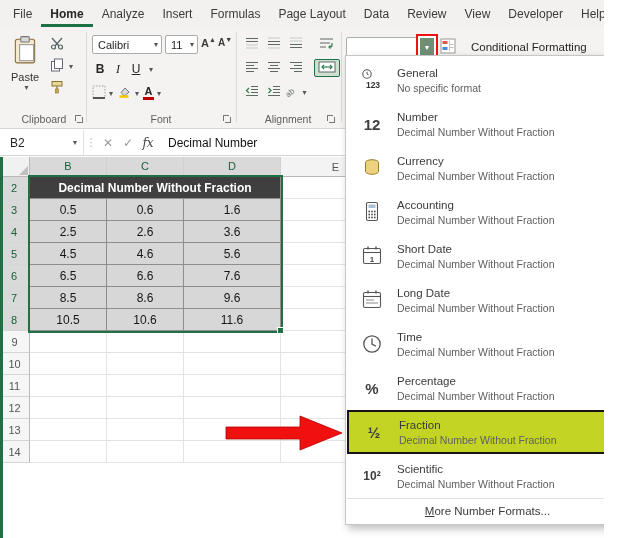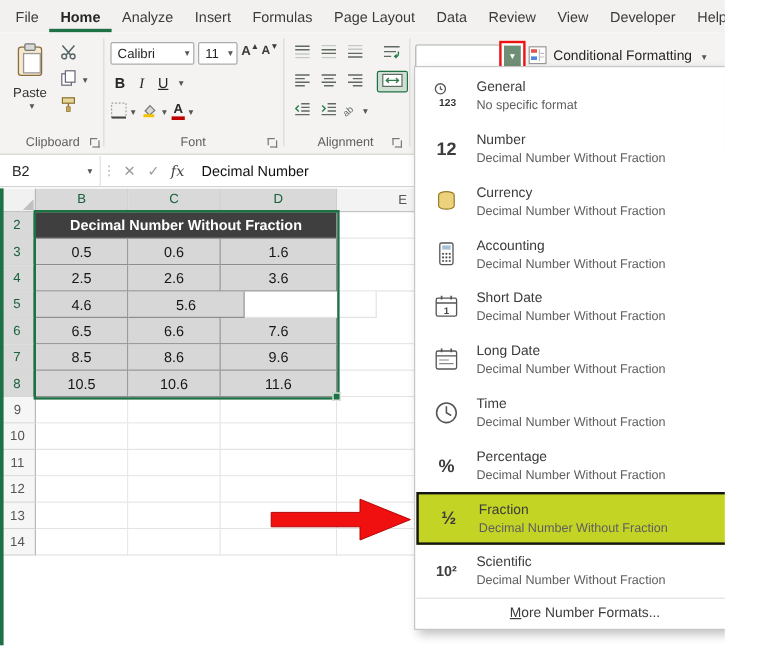--- a/index.html
+++ b/index.html
@@ -55,21 +55,21 @@
   .ar { position:absolute; left:4px; display:flex; align-items:center; gap:2px; }
   .ar1 { top:8px; } .ar2 { top:32px; } .ar3 { top:56px; }
   .abtn { width:20px; height:18px; display:flex; align-items:center; justify-content:center; background:none; border:1px solid transparent; }
   .abtn.hl { background:#cfe0d3; border:1px solid var(--excel-green,#1e7145); border-radius:2px; }
   .wrapbtn { margin-left:8px; } .mergebtn { margin-left:6px; width:26px; }
 
   
   #numcombo { position:absolute; left:346px; top:10px; width:72px; height:20px; background:#fff; border:1px solid #a8b3a8; border-radius:2px; }
   #redbox { position:absolute; left:69px; top:-4px; width:22px; height:27px; border:2.5px solid var(--arrow-red,#ee1111); display:flex; align-items:center; justify-content:center; background:#fff; }
   .narrow { width:14px; height:19px; background:#6e8f75; color:#fff; font-size:7px; border:none; display:flex; align-items:center; justify-content:center; }
-  #condfmt { position:absolute; left:440px; top:10px; height:20px; display:flex; align-items:center; gap:5px; font-size:11.5px; color:#262626; }
+  #condfmt { position:absolute; left:440px; top:10px; height:20px; display:flex; align-items:center; gap:15px; font-size:11.5px; color:#262626; }
   #ribbon-sliver { position:absolute; left:633px; top:10px; width:11px; height:20px; background:#fff; border:1px solid #c0c0c0; }
 
   
   #fbar { position:absolute; left:0; top:130px; width:644px; height:26px; background:#fff; border-bottom:1px solid #d4d4d4; display:flex; align-items:stretch; }
   #namebox { width:84px; border-right:1px solid #e1e1e1; display:flex; align-items:center; justify-content:space-between; padding:0 6px 0 10px; font-size:12px; color:#262626; }
   .fb-sep { width:14px; display:flex; align-items:center; justify-content:center; color:#b5b5b5; font-size:11px; }
   .fb-btn { width:20px; display:flex; align-items:center; justify-content:center; font-size:12px; color:#9a9a9a; background:none; border:none; }
   .fb-fx { font-family:"DejaVu Serif","Liberation Serif",serif; font-style:italic; color:#444; font-size:12px; }
   #fcontent { flex:1; display:flex; align-items:center; padding-left:10px; font-size:12px; color:#111; overflow:hidden; white-space:nowrap; }
 
@@ -360,20 +360,21 @@
       </div>
       <div class="g-row">
         <div class="g-rhdr sel">4</div>
         <div class="g-cell sel" style="width: 77px;">2.5</div>
         <div class="g-cell sel" style="width: 77px;">2.6</div>
         <div class="g-cell sel" style="width: 97px;">3.6</div>
         <div class="g-cell" style="width: 110px;"></div>
       </div>
       <div class="g-row">
         <div class="g-rhdr sel">5</div>
+        <div class="g-cell sel" style="width: 77px;">4.5</div>
         <div class="g-cell sel" style="width: 77px;">4.6</div>
         <div class="g-cell sel" style="width: 97px;">5.6</div>
         <div class="g-cell" style="width: 110px;"></div>
       </div>
       <div class="g-row">
         <div class="g-rhdr sel">6</div>
         <div class="g-cell sel" style="width: 77px;">6.5</div>
         <div class="g-cell sel" style="width: 77px;">6.6</div>
         <div class="g-cell sel" style="width: 97px;">7.6</div>
         <div class="g-cell" style="width: 110px;"></div>

